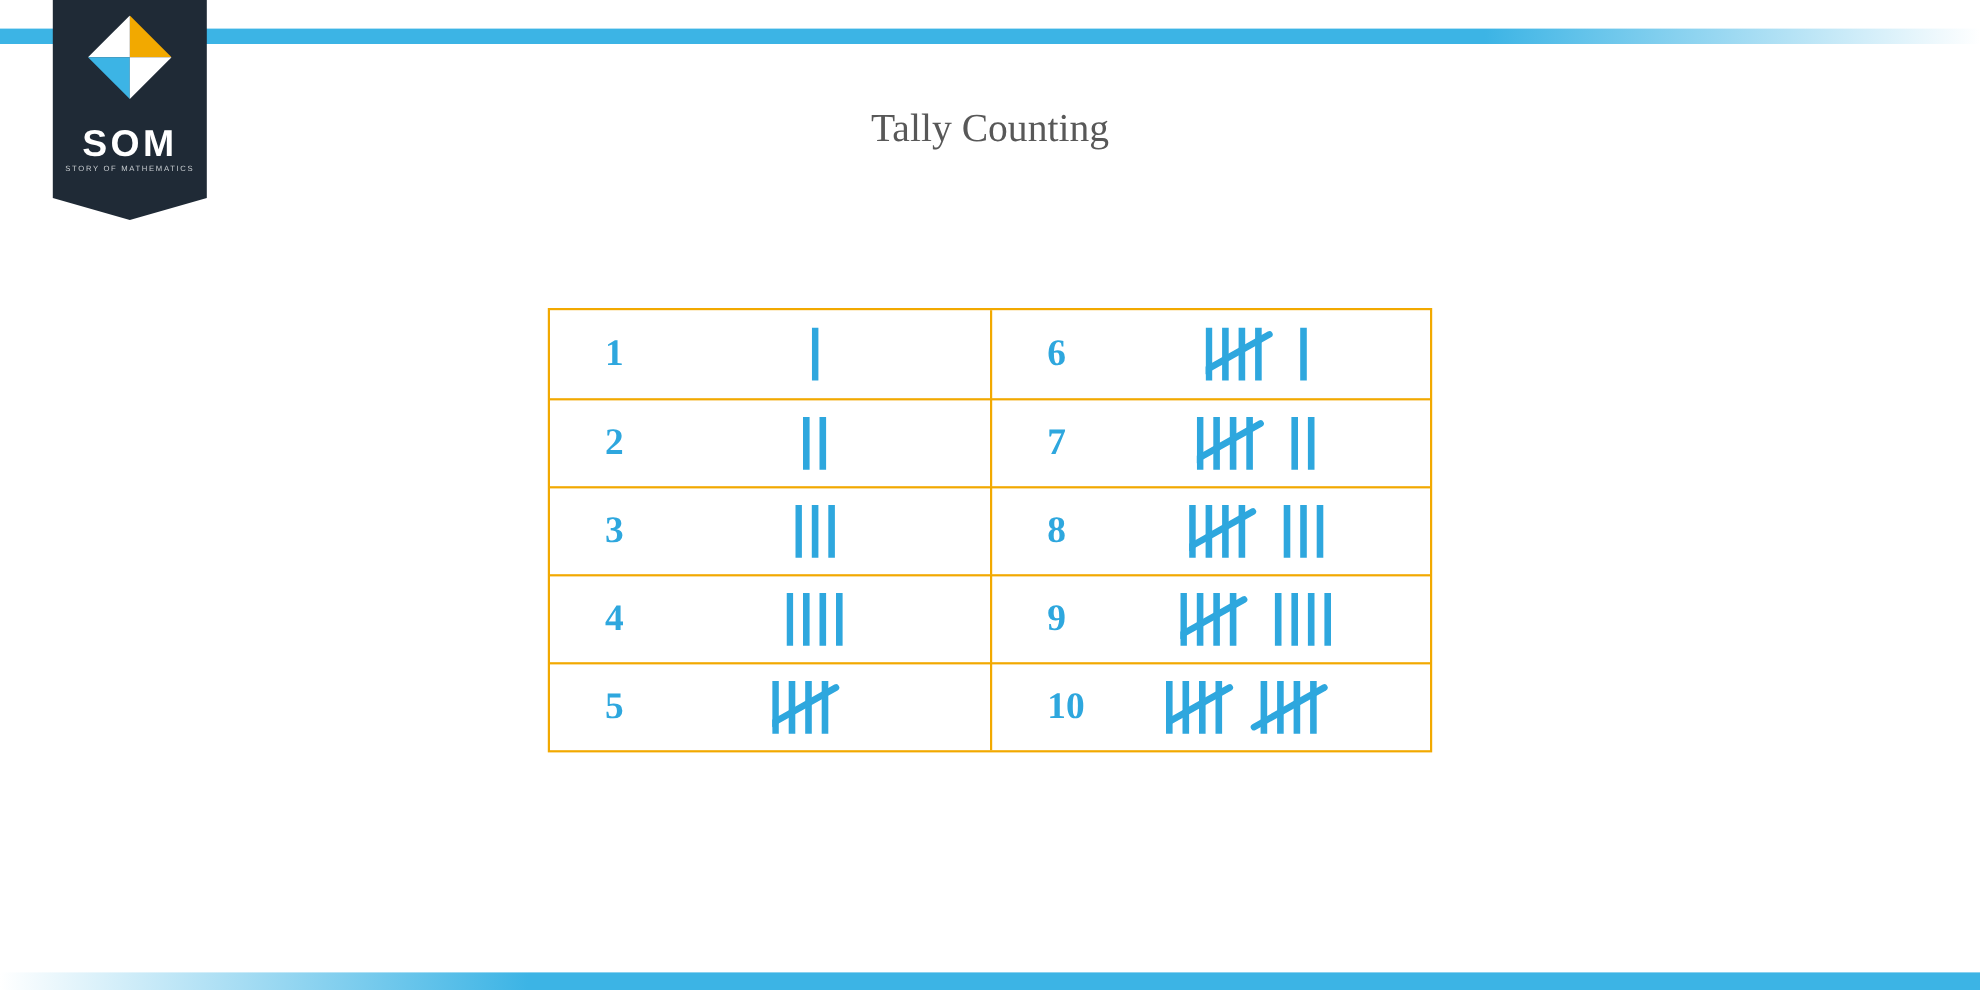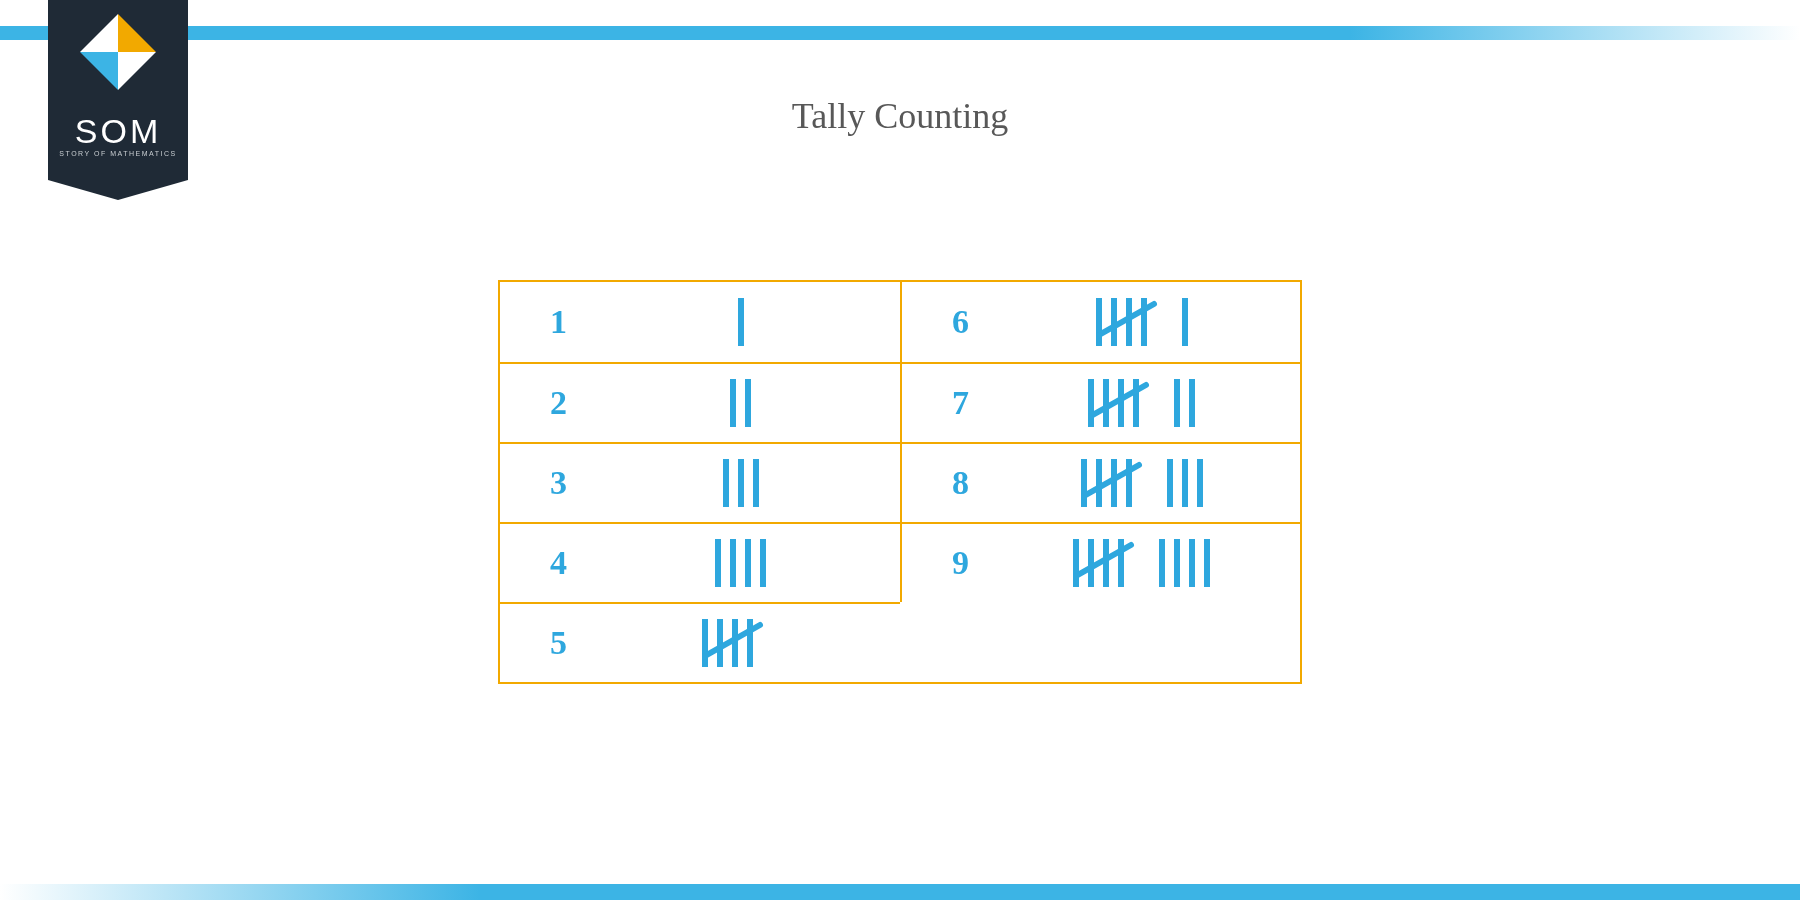--- a/index.html
+++ b/index.html
@@ -74,21 +74,21 @@
     top: 14px;
     left: 50%;
     transform: translateX(-50%);
   }
   .logo-text {
     position: absolute;
     top: 112px;
     width: 100%;
     text-align: center;
     color: #fff;
-    font-weight: 400;
+    font-weight: 700;
     font-size: 34px;
     letter-spacing: 3px;
     font-family: Arial, Helvetica, sans-serif;
   }
   .logo-sub {
     position: absolute;
     top: 150px;
     width: 100%;
     text-align: center;
     color: #c9ced2;
@@ -262,14 +262,29 @@
             <line x1="18" y1="0" x2="18" y2="48" stroke="#2ea7de" stroke-width="6" stroke-linecap="round"></line>
             <line x1="33" y1="0" x2="33" y2="48" stroke="#2ea7de" stroke-width="6" stroke-linecap="round"></line>
             <line x1="48" y1="0" x2="48" y2="48" stroke="#2ea7de" stroke-width="6" stroke-linecap="round"></line>
             <line x1="-6" y1="42" x2="58" y2="6" stroke="#2ea7de" stroke-width="6" stroke-linecap="round"></line>
             <line x1="89" y1="0" x2="89" y2="48" stroke="#2ea7de" stroke-width="6" stroke-linecap="round"></line>
             <line x1="104" y1="0" x2="104" y2="48" stroke="#2ea7de" stroke-width="6" stroke-linecap="round"></line>
             <line x1="119" y1="0" x2="119" y2="48" stroke="#2ea7de" stroke-width="6" stroke-linecap="round"></line>
             <line x1="134" y1="0" x2="134" y2="48" stroke="#2ea7de" stroke-width="6" stroke-linecap="round"></line>
           </svg></div>
       </div>
+      <div class="cell">
+        <div class="num">10</div>
+        <div class="tally"><svg width="172" height="48" viewBox="0 0 172 48">
+            <line x1="3" y1="0" x2="3" y2="48" stroke="#2ea7de" stroke-width="6" stroke-linecap="round"></line>
+            <line x1="18" y1="0" x2="18" y2="48" stroke="#2ea7de" stroke-width="6" stroke-linecap="round"></line>
+            <line x1="33" y1="0" x2="33" y2="48" stroke="#2ea7de" stroke-width="6" stroke-linecap="round"></line>
+            <line x1="48" y1="0" x2="48" y2="48" stroke="#2ea7de" stroke-width="6" stroke-linecap="round"></line>
+            <line x1="-6" y1="42" x2="58" y2="6" stroke="#2ea7de" stroke-width="6" stroke-linecap="round"></line>
+            <line x1="89" y1="0" x2="89" y2="48" stroke="#2ea7de" stroke-width="6" stroke-linecap="round"></line>
+            <line x1="104" y1="0" x2="104" y2="48" stroke="#2ea7de" stroke-width="6" stroke-linecap="round"></line>
+            <line x1="119" y1="0" x2="119" y2="48" stroke="#2ea7de" stroke-width="6" stroke-linecap="round"></line>
+            <line x1="134" y1="0" x2="134" y2="48" stroke="#2ea7de" stroke-width="6" stroke-linecap="round"></line>
+            <line x1="80" y1="42" x2="144" y2="6" stroke="#2ea7de" stroke-width="6" stroke-linecap="round"></line>
+          </svg></div>
+      </div>
     </div>
 </div>
 
 </body></html>

